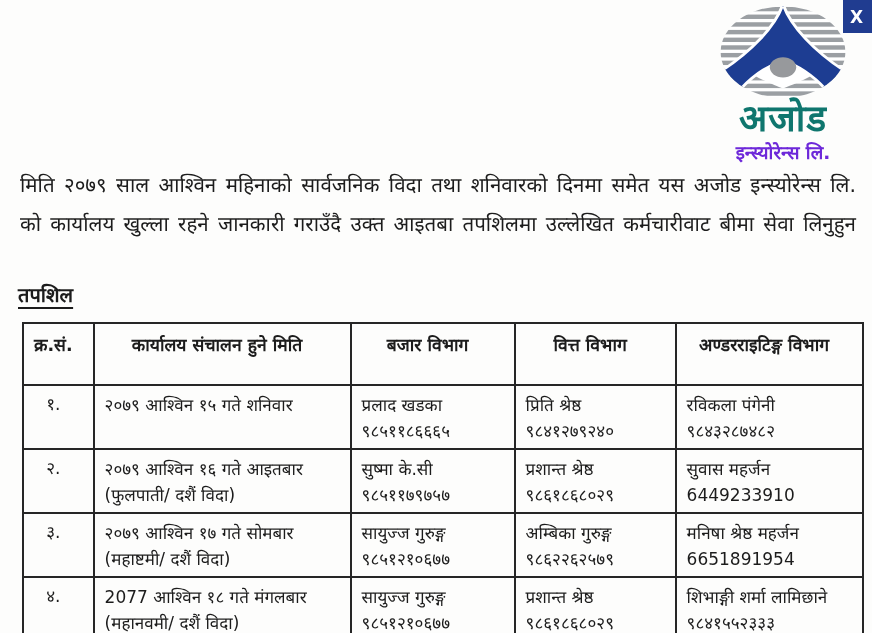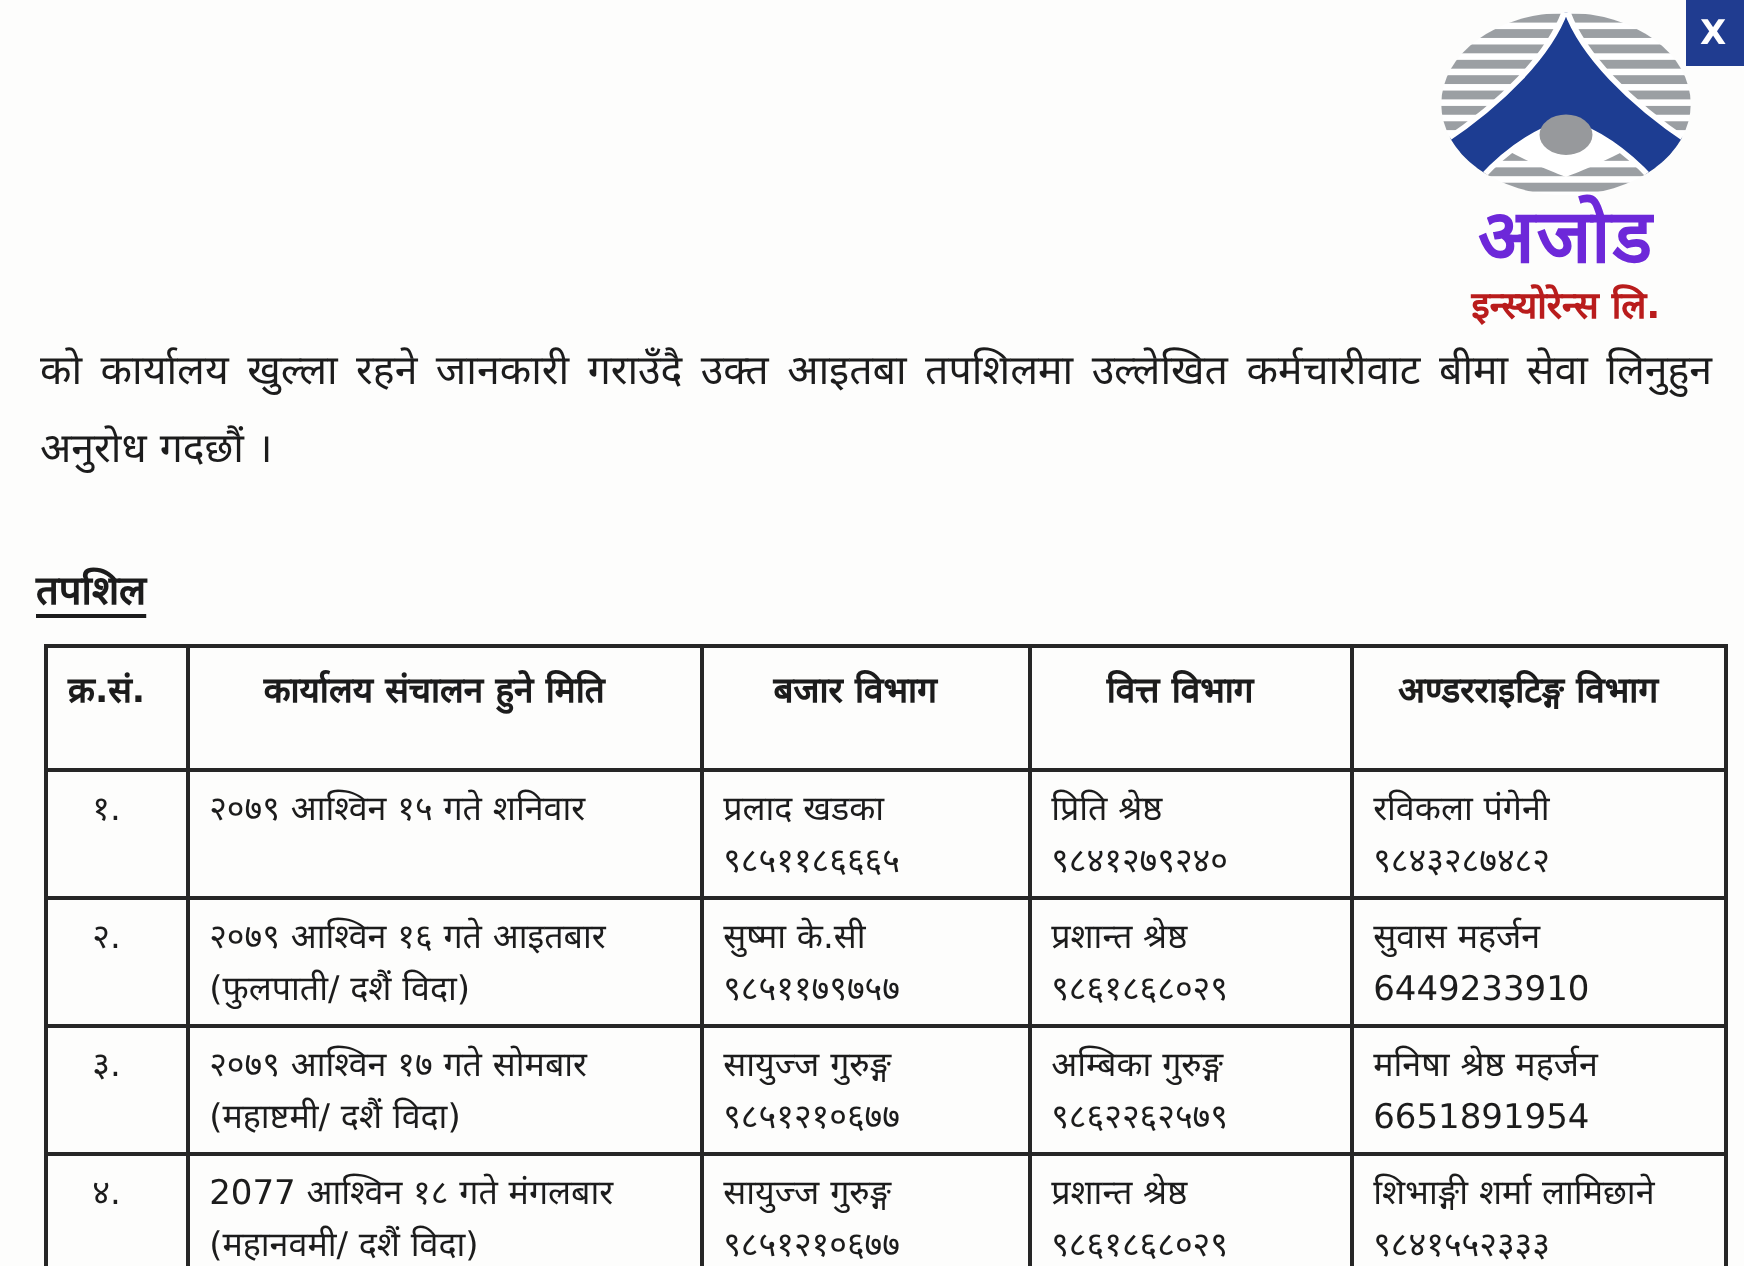--- a/index.html
+++ b/index.html
@@ -7,22 +7,22 @@
     position:relative;
     width:872px;height:633px;
     background:#fdfdfc;
     overflow:hidden;
     font-family:"DejaVu Sans","Liberation Sans",sans-serif;
     color:#1c1c1c;
   }
   
   .logo{position:absolute;top:4px;right:10px;width:158px;text-align:center;}
   .emblem{display:block;width:126px;height:96px;margin:0 auto;}
-  .logo-main{font-size:37px;font-weight:bold;color:#6d28d9;line-height:1.02;letter-spacing:1px;}
-  .logo-sub{font-size:18.5px;font-weight:bold;color:#b91c1c;margin-top:1px;}
+  .logo-main{font-size:37px;font-weight:bold;color:#0f766e;line-height:1.02;letter-spacing:1px;}
+  .logo-sub{font-size:18.5px;font-weight:bold;color:#6d28d9;margin-top:1px;}
   
   .close-btn{
     position:absolute;top:0;right:-7px;width:36px;height:33px;
     background:#203c90;color:#ffffff;font-weight:bold;font-size:17px;
     display:flex;align-items:center;padding-left:7px;box-sizing:border-box;
     z-index:5;cursor:pointer;
   }
   
   .intro{position:absolute;left:20px;top:166px;width:836px;font-size:20.5px;line-height:39px;}
   .intro .jline{text-align:justify;text-align-last:justify;white-space:nowrap;}
@@ -81,22 +81,22 @@
         <path d="M50 10 C55 30 68 52 82 68 C66 80 56 85 50 88 C44 85 34 80 18 68 C32 52 45 30 50 10 Z" fill="#ffffff"></path>
         <path d="M50 0 C56 24 76 50 99 70 L84 89 C72 72 60 63 50 59 C40 63 28 72 16 89 L1 70 C24 50 44 24 50 0 Z" fill="#1d3d92" stroke="#ffffff" stroke-width="2.5"></path>
         <circle cx="50" cy="66" r="10.5" fill="#97999c"></circle>
       </g>
     </svg>
     <div class="logo-main">अजोड</div>
     <div class="logo-sub">इन्स्योरेन्स लि.</div>
   </div>
 
   <div class="intro">
+    <div class="jline">मिति २०७९ साल आश्विन महिनाको सार्वजनिक विदा तथा शनिवारको दिनमा समेत यस अजोड इन्स्योरेन्स लि.</div>
     <div class="jline">को कार्यालय खुल्ला रहने जानकारी गराउँदै उक्त आइतबा तपशिलमा उल्लेखित कर्मचारीवाट बीमा सेवा लिनुहुन</div>
-    <div class="lline">अनुरोध गदछौं ।</div>
   </div>
 
   <div class="heading">तपशिल</div>
 
   <table class="sched">
     <colgroup>
       <col style="width:60px">
         <col style="width:257px">
         <col style="width:164px">
       <col style="width:161px">

